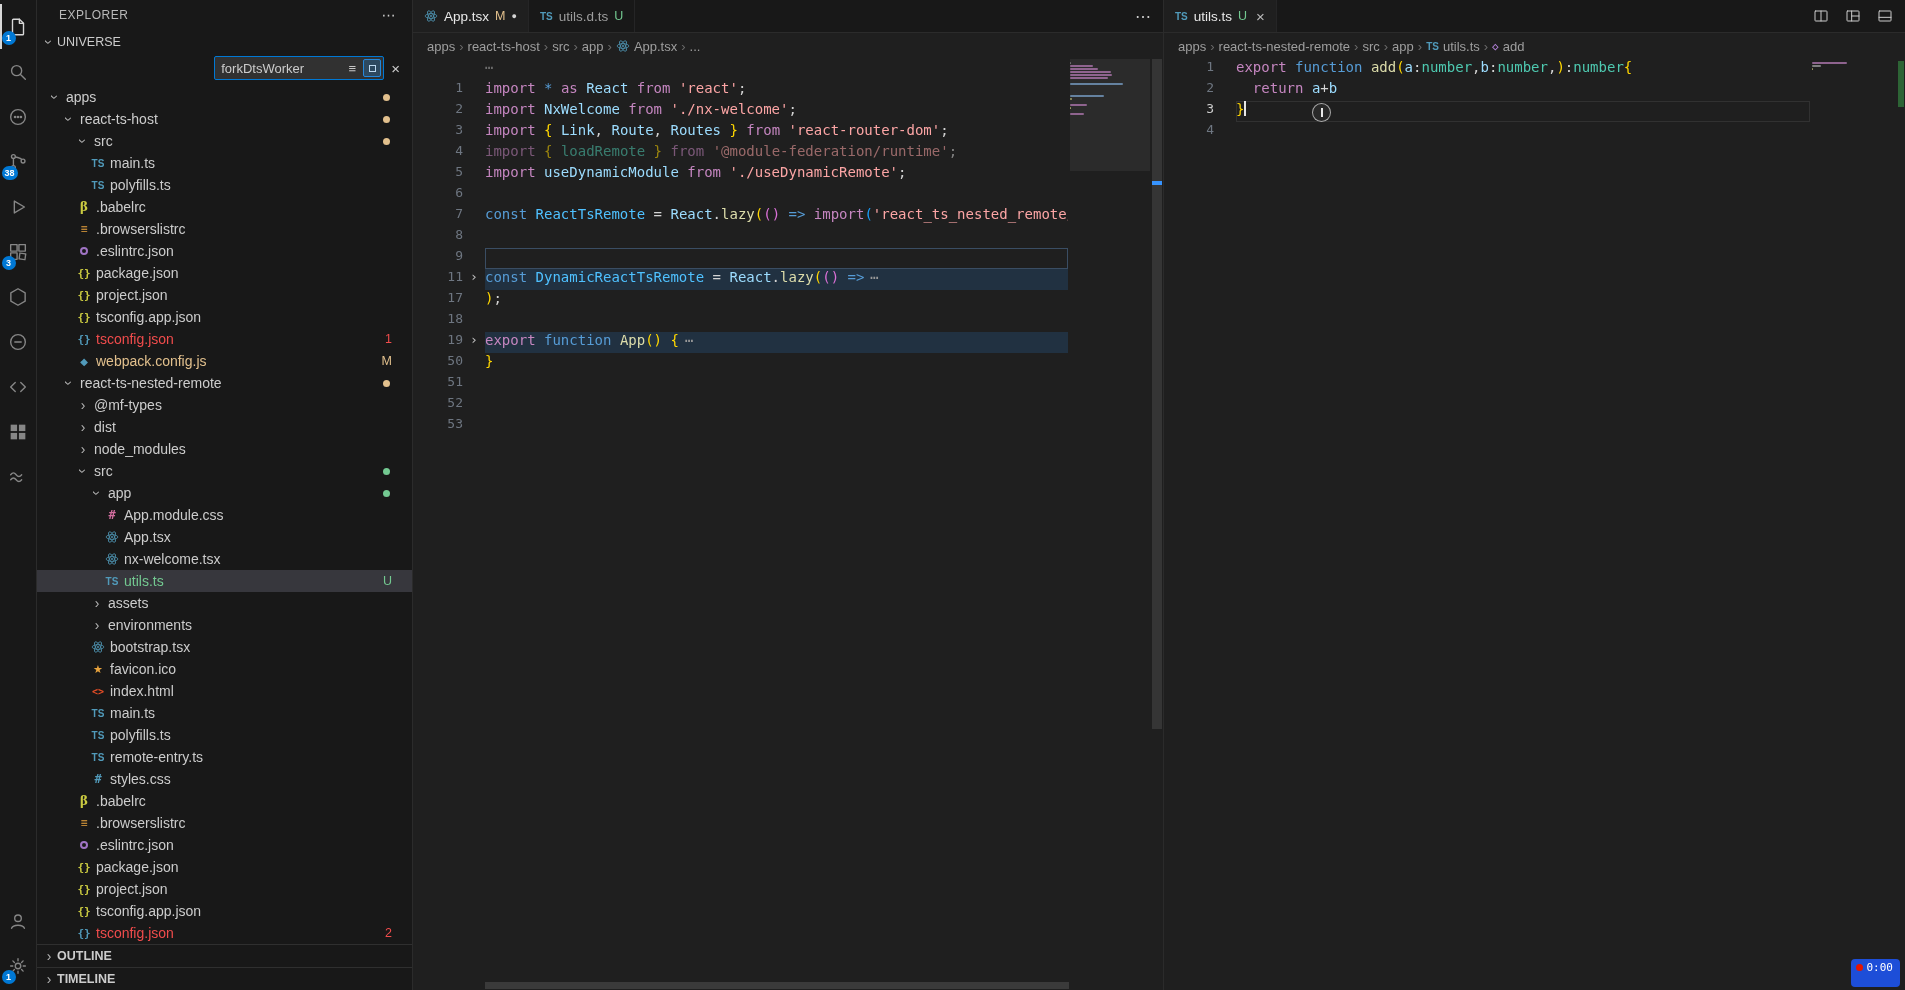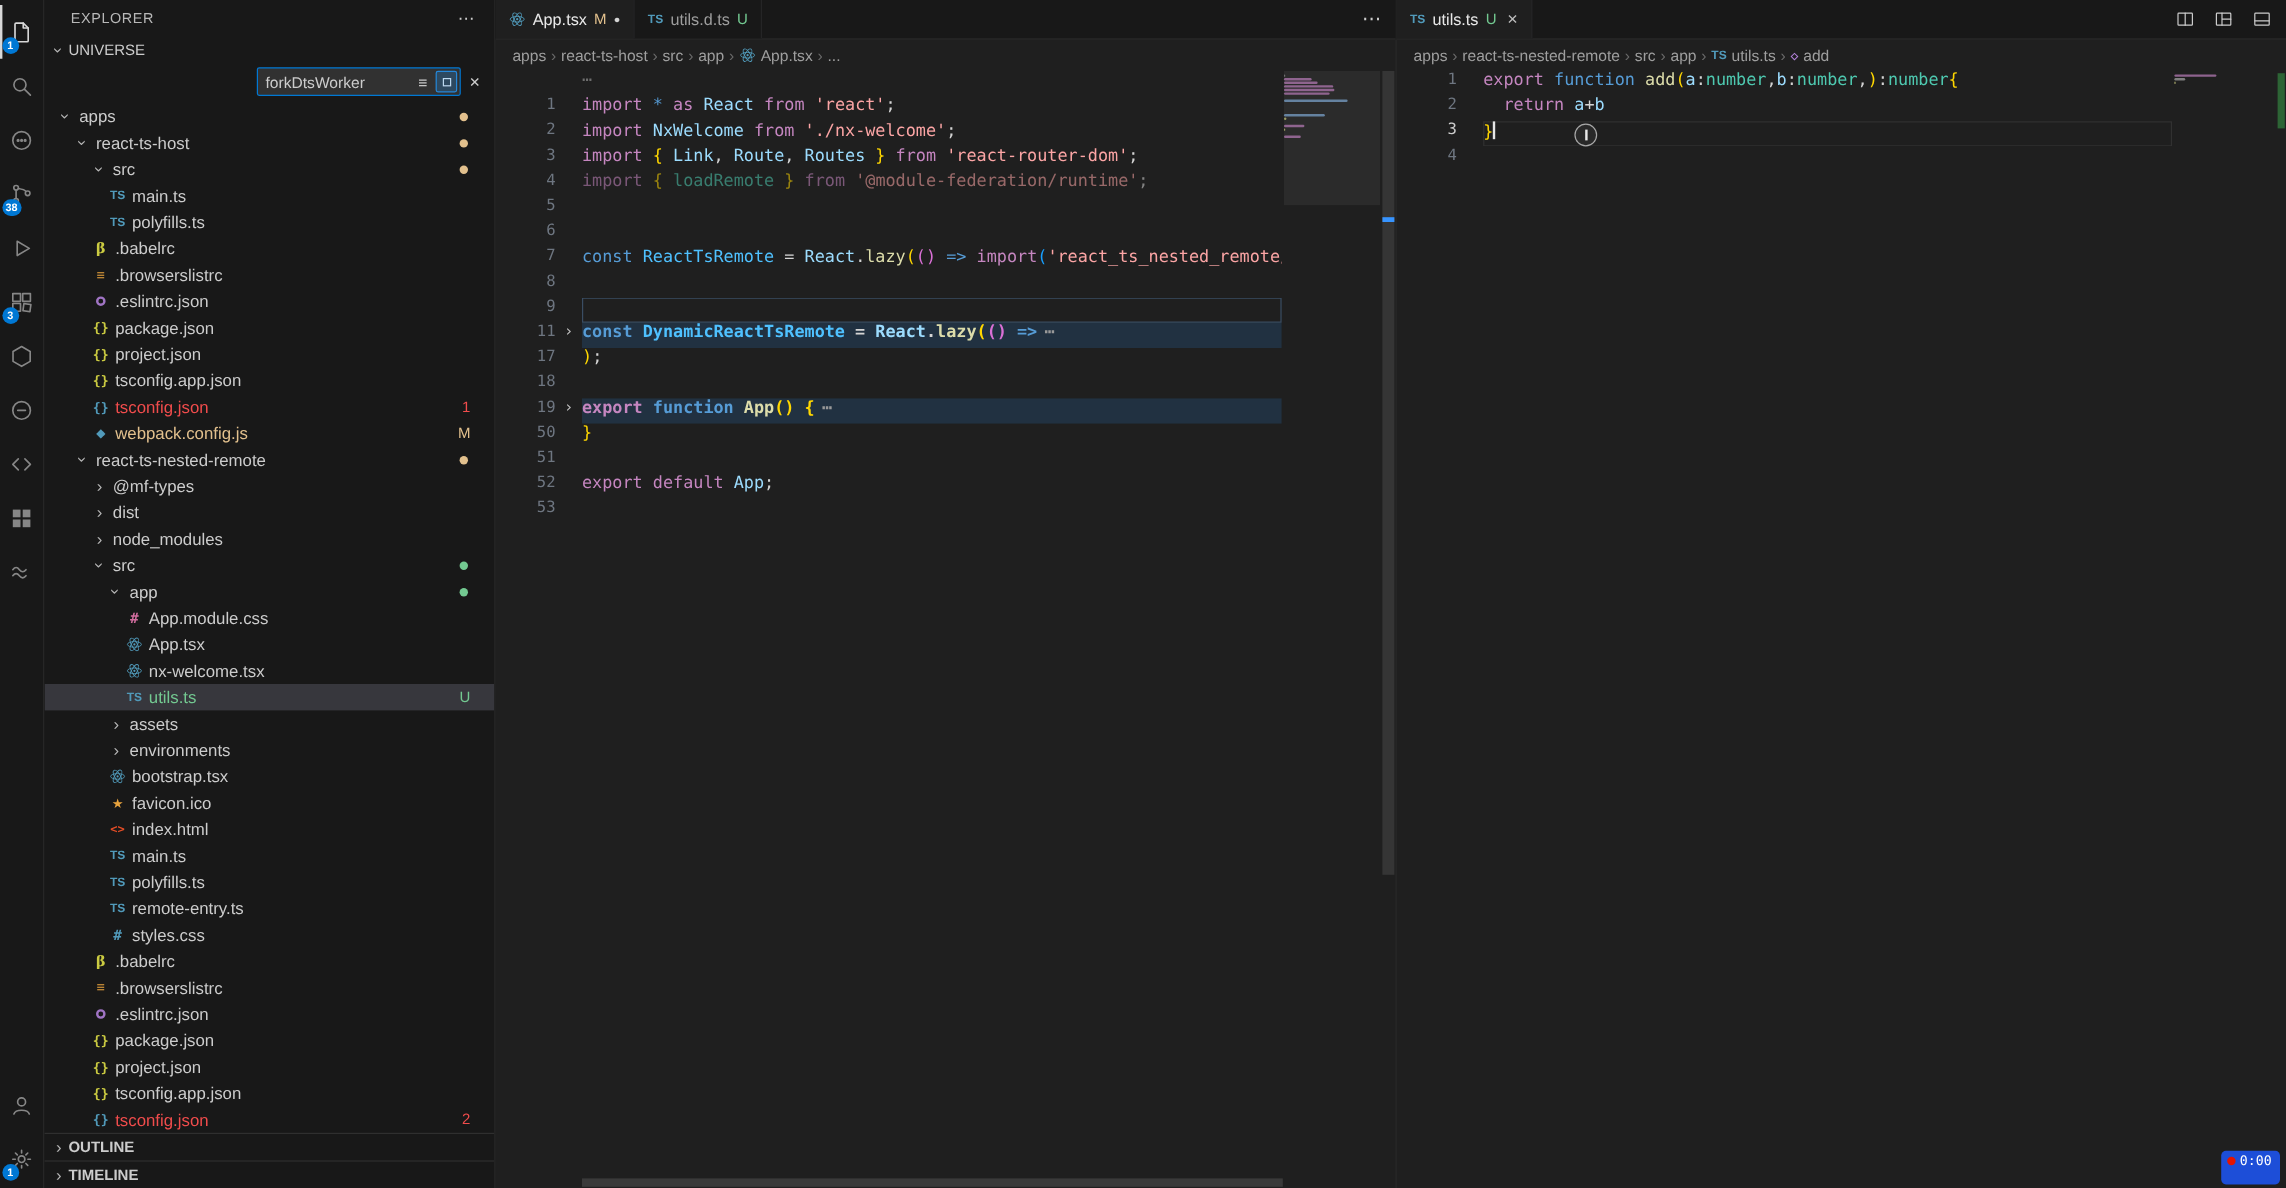--- a/index.html
+++ b/index.html
@@ -57,21 +57,21 @@
   .bcbar { height:26px; display:flex; align-items:center; padding-left:14px; color:#9e9e9e; font-size:13px; }
   .bcsep { color:#6a6a6a; margin:0 4px; }
   .bcitem { display:flex; align-items:center; gap:4px; cursor:pointer; }
   .codewrap { position:absolute; top:59px; left:0; right:0; bottom:0; overflow:hidden; }
   .lines { margin-right:95px; }
   .cl { display:flex; height:21px; line-height:21px; font:14px "DejaVu Sans Mono",monospace; }
   .ln { width:50px; flex:none; text-align:right; color:#6e7681; font-size:13px; }
   .foldc { width:22px; flex:none; text-align:center; color:#c0c0c0; font-size:13px; }
   .ct { flex:1; white-space:pre; overflow:hidden; color:#d4d4d4; }
   .ct.dim { opacity:.55; }
-  .ct.hl-fold { background:rgba(38,79,120,.38);font-weight:bold; }
+  .ct.hl-fold { background:rgba(38,79,120,.38); }
   .ct.hl-box { box-shadow:inset 0 0 0 1px #3a4d63; }
   .cl.cur .ct { box-shadow:inset 0 0 0 1px #313131; }
   .cl.cur .ln { color:#cccccc; }
   .folddots { color:#999; margin-left:6px; }
   .caret { display:inline-block; width:2px; height:15px; background:#e6e6e6; vertical-align:-2px; }
   .tk-k{color:#c586c0}.tk-d{color:#569cd6}.tk-v{color:#9cdcfe}.tk-c{color:#4fc1ff}
   .tk-f{color:#dcdcaa}.tk-y{color:#4ec9b0}.tk-s{color:#fca5a5}.tk-p{color:#d4d4d4}
   .tk-g{color:#ffd700}.tk-m{color:#da70d6}.tk-b{color:#179fff}.tk-e{color:#6e6e6e}
 
   
@@ -545,20 +545,21 @@
             <span class="ct"><span class="tk-k">import </span><span class="tk-g">{ </span><span class="tk-v">Link</span><span class="tk-p">, </span><span class="tk-v">Route</span><span class="tk-p">, </span><span class="tk-v">Routes</span><span class="tk-g"> } </span><span class="tk-k">from </span><span class="tk-s">'react-router-dom'</span><span class="tk-p">;</span></span>
           </div>
           <div class="cl">
             <span class="ln">4</span>
             <span class="foldc"></span>
             <span class="ct dim"><span class="tk-k">import </span><span class="tk-g">{ </span><span class="tk-y">loadRemote</span><span class="tk-g"> } </span><span class="tk-k">from </span><span class="tk-s">'@module-federation/runtime'</span><span class="tk-p">;</span></span>
           </div>
           <div class="cl">
             <span class="ln">5</span>
             <span class="foldc"></span>
+            <span class="ct"><span class="tk-k">import </span><span class="tk-v">useDynamicModule </span><span class="tk-k">from </span><span class="tk-s">'./useDynamicRemote'</span><span class="tk-p">;</span></span>
           </div>
           <div class="cl">
             <span class="ln">6</span>
             <span class="foldc"></span>
             <span class="ct"></span>
           </div>
           <div class="cl">
             <span class="ln">7</span>
             <span class="foldc"></span>
             <span class="ct"><span class="tk-d">const </span><span class="tk-c">ReactTsRemote </span><span class="tk-p">= </span><span class="tk-v">React</span><span class="tk-p">.</span><span class="tk-f">lazy</span><span class="tk-g">(</span><span class="tk-m">() </span><span class="tk-d">=&gt; </span><span class="tk-k">import</span><span class="tk-b">(</span><span class="tk-s">'react_ts_nested_remote/</span></span>
@@ -599,21 +600,20 @@
             <span class="ct"><span class="tk-g">}</span></span>
           </div>
           <div class="cl">
             <span class="ln">51</span>
             <span class="foldc"></span>
             <span class="ct"></span>
           </div>
           <div class="cl">
             <span class="ln">52</span>
             <span class="foldc"></span>
-            <span class="ct"><span class="tk-k">export </span><span class="tk-k">default </span><span class="tk-v">App</span><span class="tk-p">;</span></span>
           </div>
           <div class="cl">
             <span class="ln">53</span>
             <span class="foldc"></span>
             <span class="ct"></span>
           </div>
         </div>
       <div class="mmslider"></div>
       <div class="minimap" id="mm1">
           <div class="mmrow">

